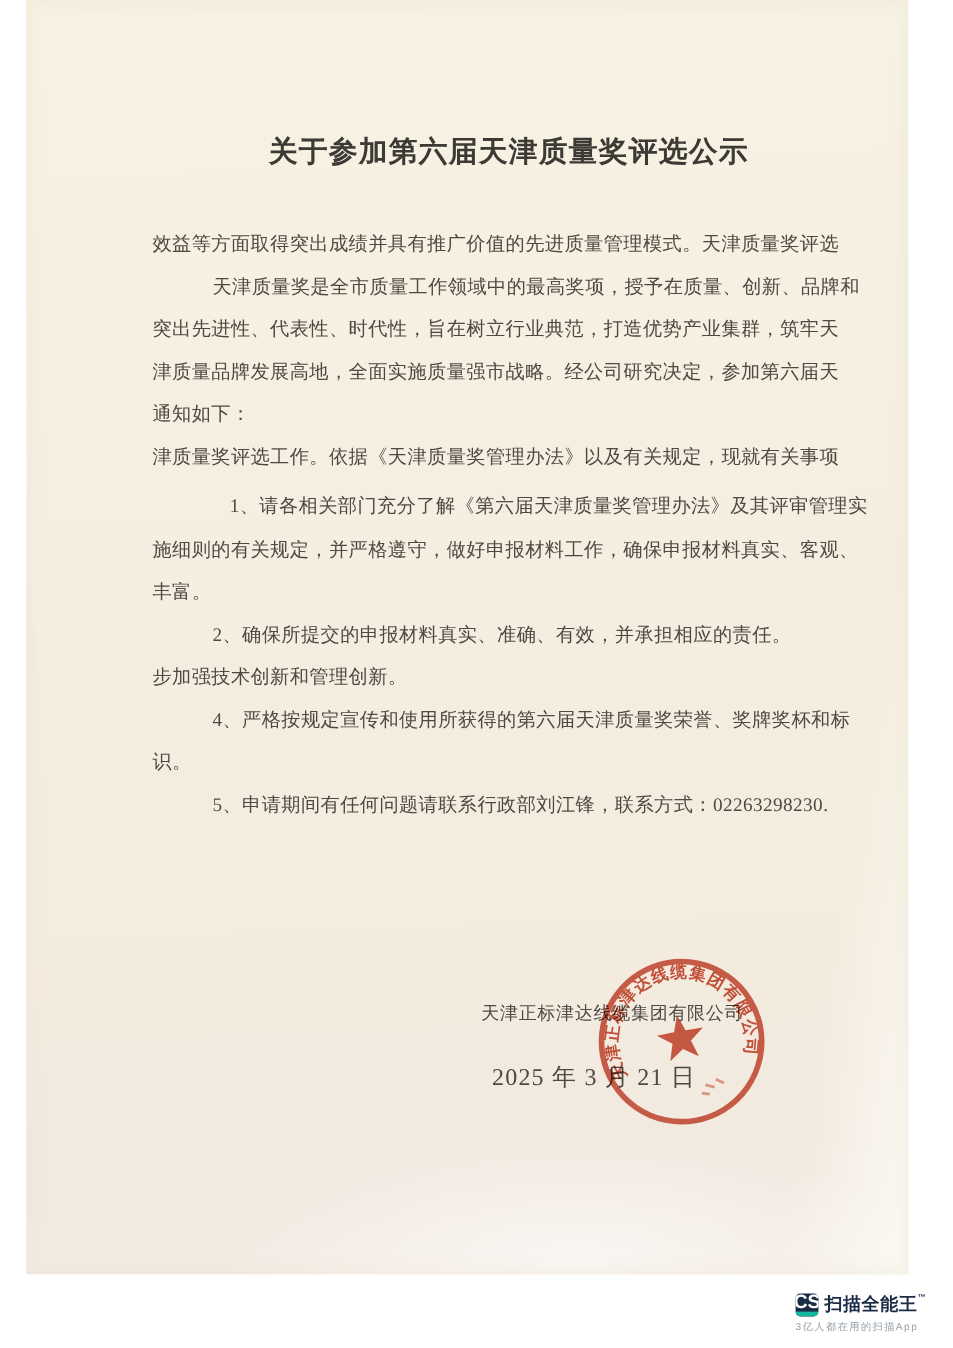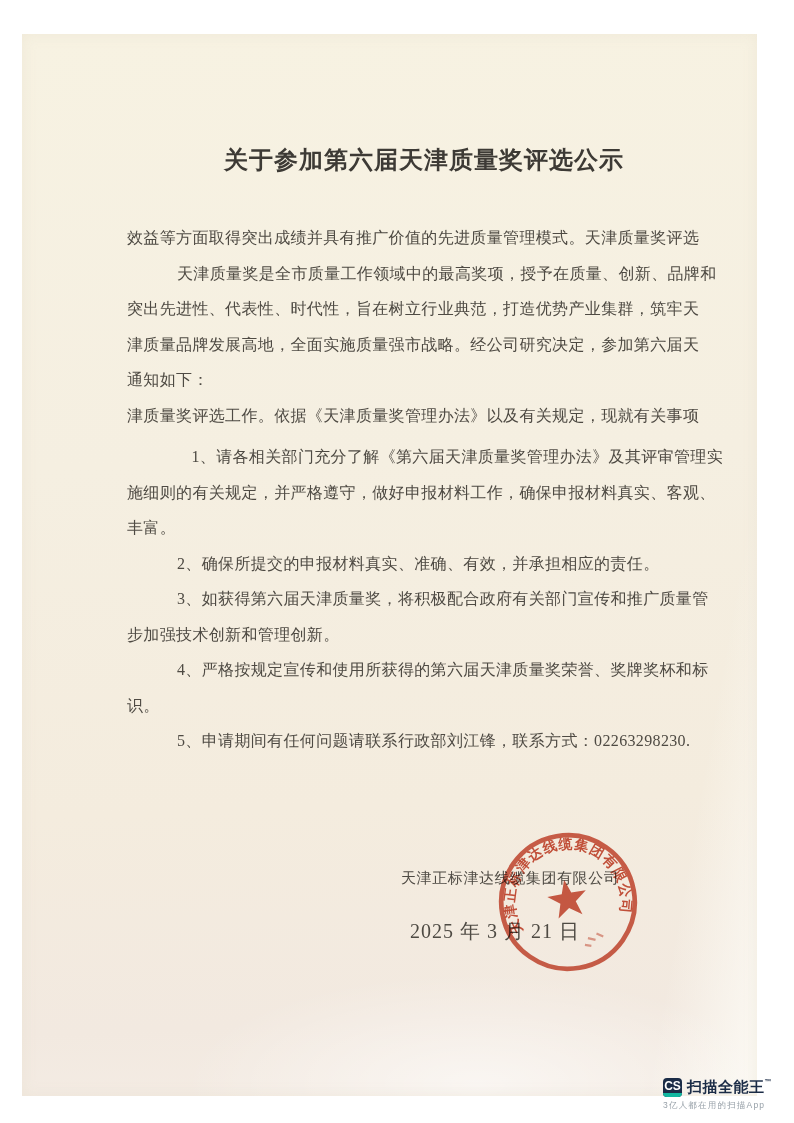--- a/index.html
+++ b/index.html
@@ -13,21 +13,20 @@
   
   .sheet {
     position: absolute;
     left: 22px; top: 0;
     width: 735px; height: 1062px;
     background:
       radial-gradient(ellipse 420px 160px at 62% 99%, rgba(255,255,255,0.55), rgba(255,255,255,0) 70%),
       linear-gradient(100deg, rgba(255,255,255,0) 88%, rgba(252,250,244,0.9) 99%),
       linear-gradient(178deg, #f7f2e2 0%, #f5efe1 40%, #f4ecde 72%, #f2e9e0 92%, #f4ece4 100%);
     box-shadow: 0 0 14px rgba(230,222,205,0.45) inset;
-    margin-top: 34px;
   }
   
   .doc-title {
     position: absolute;
     left: 105px; top: 110px; width: 594px;
     text-align: center;
     font-size: 24px; font-weight: 700;
     letter-spacing: 1px;
     color: #3d3a35;
   }
@@ -79,21 +78,21 @@
   .wm-icon {
     width: 19px; height: 19px;
     border-radius: 4px;
     background: var(--wm-navy, #1b2c47);
     position: relative;
     display: flex; align-items: center; justify-content: center;
     overflow: hidden;
     flex: 0 0 auto;
   }
   .wm-icon .cs {
-    color: #ffffff; font-size: 12px; font-weight: 700;
+    color: #ffffff; font-size: 16px; font-weight: 700;
     line-height: 1; margin-top: -3px;
   }
   .wm-icon .strip {
     position: absolute; left: 0; right: 0; bottom: 0; height: 4.5px;
     background: var(--wm-teal, #12b7a0);
   }
   .wm-name {
     margin-left: 5px;
     font-size: 15px; font-weight: 700;
     color: var(--wm-navy, #1b2c47);
@@ -120,21 +119,20 @@
       <div class="line">效益等方面取得突出成绩并具有推广价值的先进质量管理模式。天津质量奖评选</div>
       <div class="line indent">天津质量奖是全市质量工作领域中的最高奖项，授予在质量、创新、品牌和</div>
       <div class="line">突出先进性、代表性、时代性，旨在树立行业典范，打造优势产业集群，筑牢天</div>
       <div class="line">津质量品牌发展高地，全面实施质量强市战略。经公司研究决定，参加第六届天</div>
       <div class="line">通知如下：</div>
       <div class="line">津质量奖评选工作。依据《天津质量奖管理办法》以及有关规定，现就有关事项</div>
       <div class="line indent">1、请各相关部门充分了解《第六届天津质量奖管理办法》及其评审管理实</div>
       <div class="line">施细则的有关规定，并严格遵守，做好申报材料工作，确保申报材料真实、客观、</div>
       <div class="line">丰富。</div>
       <div class="line indent">2、确保所提交的申报材料真实、准确、有效，并承担相应的责任。</div>
-      <div class="line indent">3、如获得第六届天津质量奖，将积极配合政府有关部门宣传和推广质量管</div>
       <div class="line">步加强技术创新和管理创新。</div>
       <div class="line indent">4、严格按规定宣传和使用所获得的第六届天津质量奖荣誉、奖牌奖杯和标</div>
       <div class="line">识。</div>
       <div class="line indent">5、申请期间有任何问题请联系行政部刘江锋，联系方式：02263298230.</div>
     </div>
 
   <div class="signature-company">天津正标津达线缆集团有限公司</div>
 
   <div class="signature-date">2025 年 3 月 21 日</div>
 

